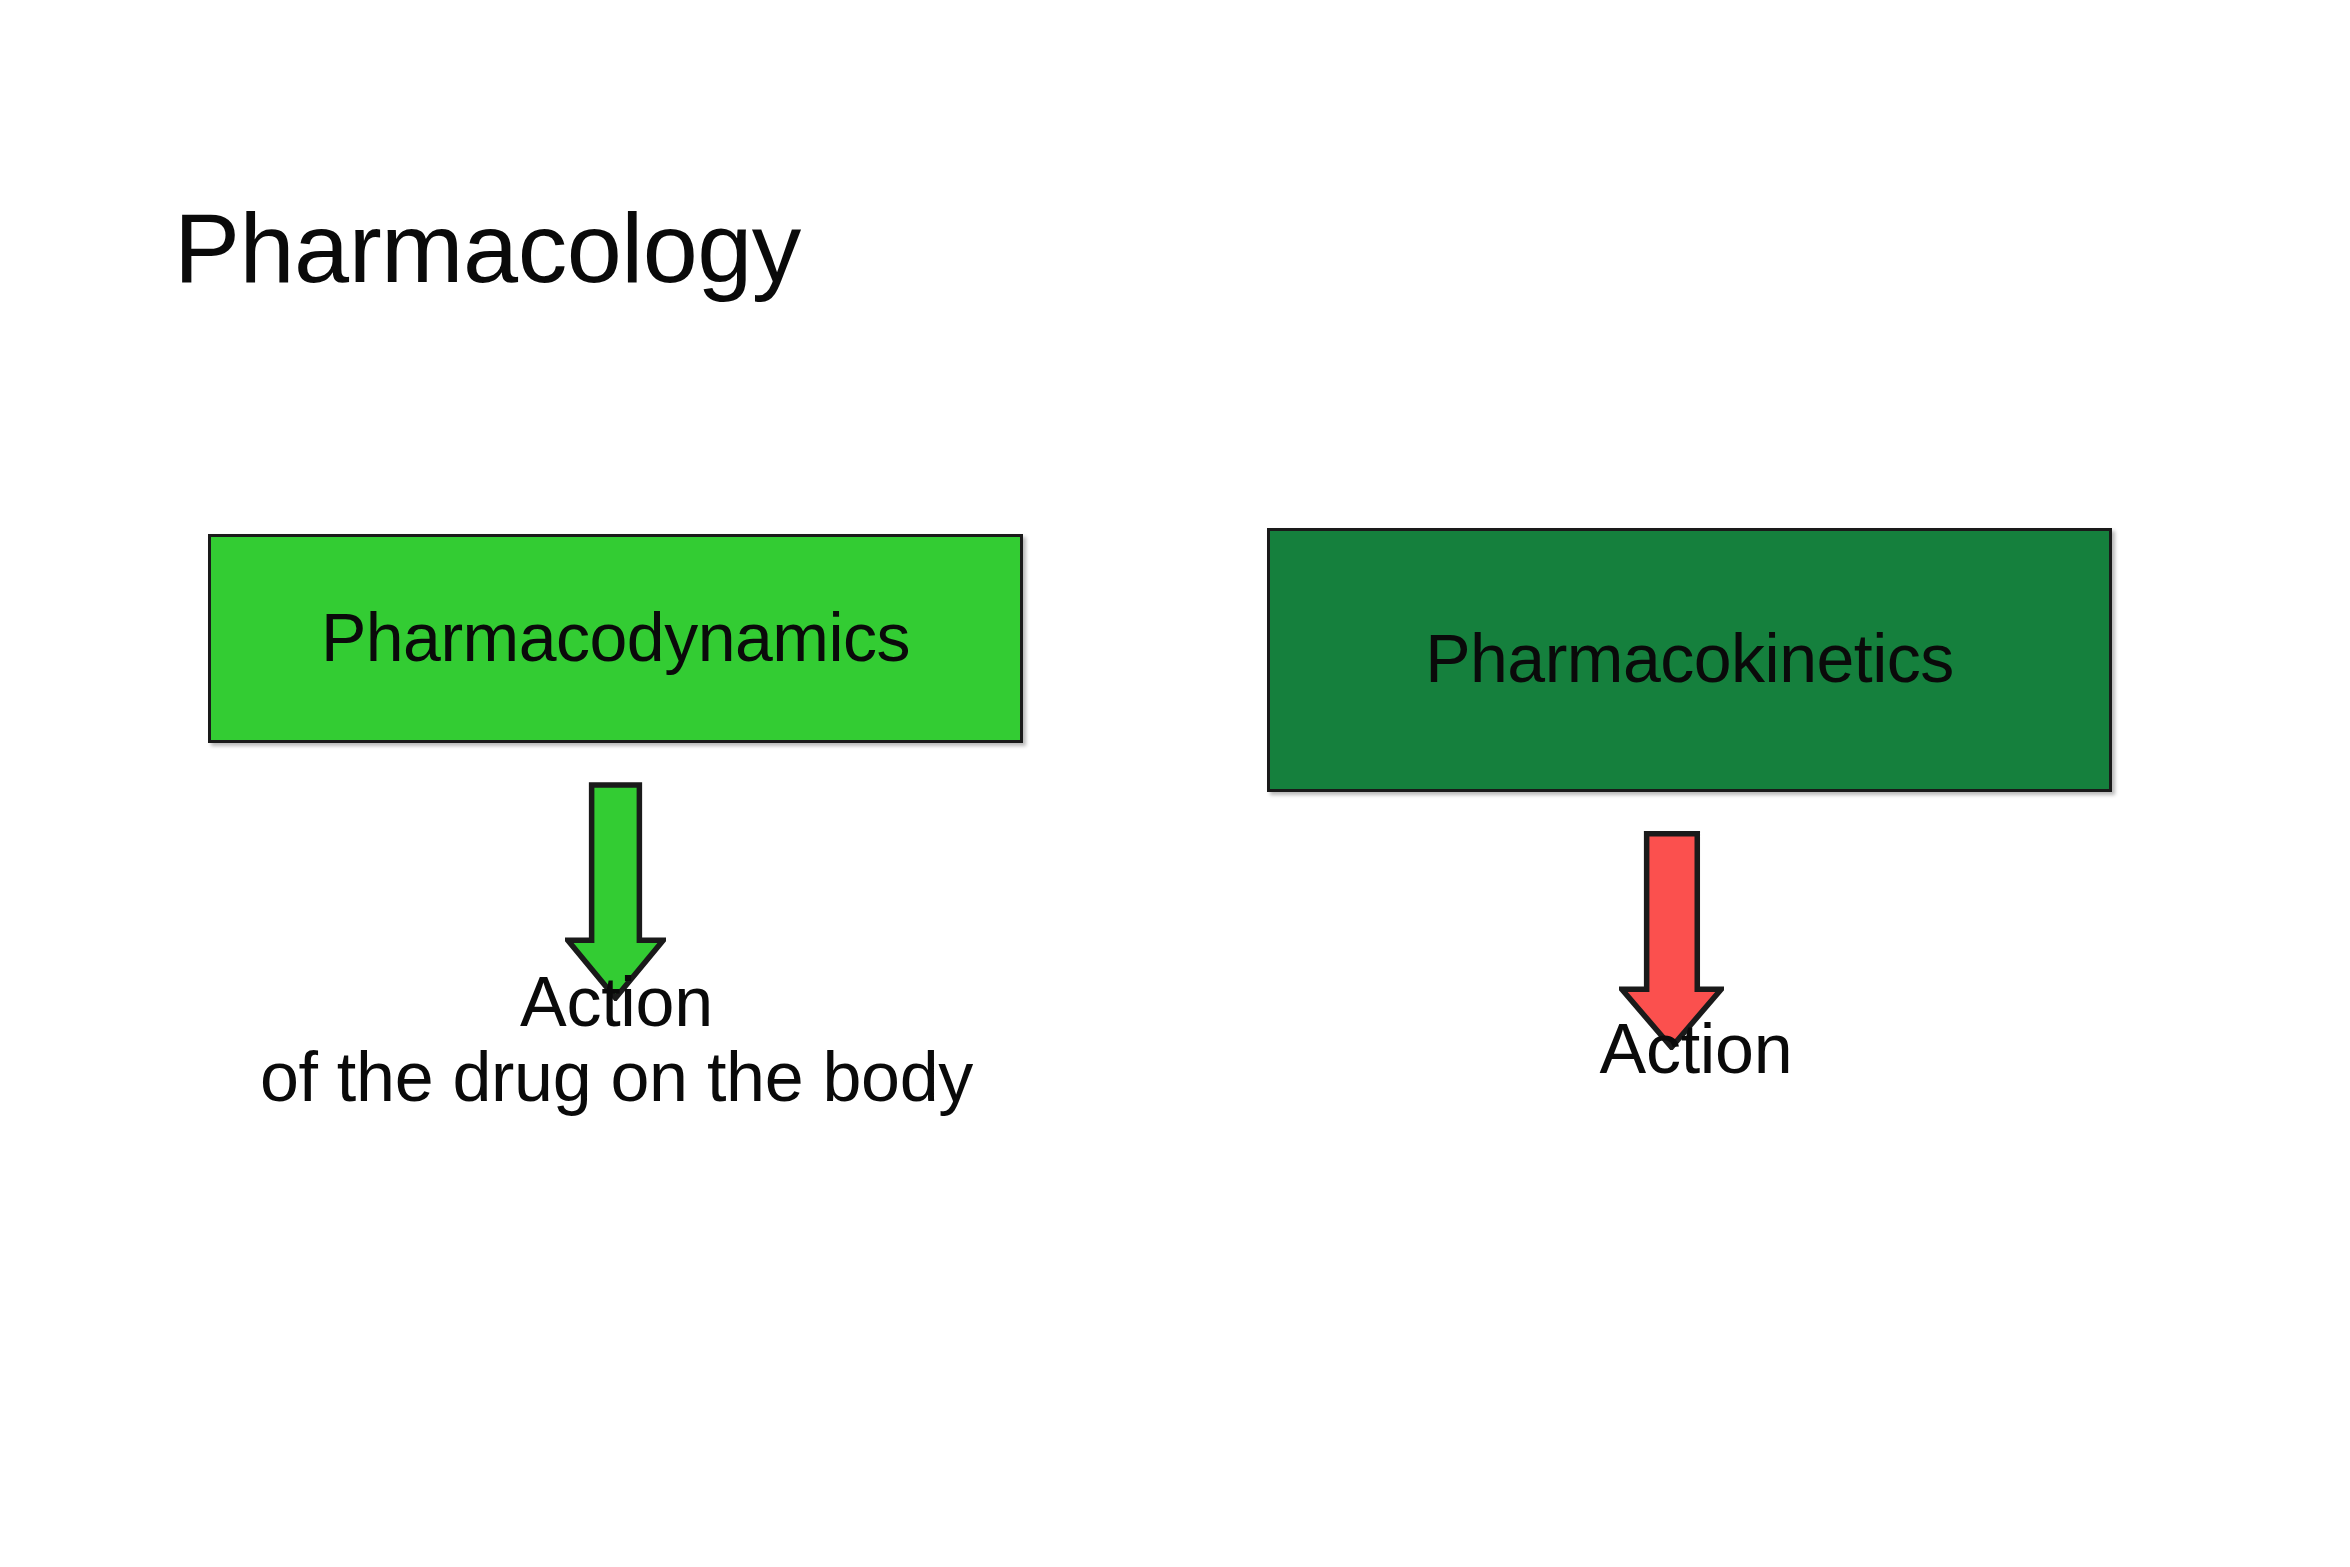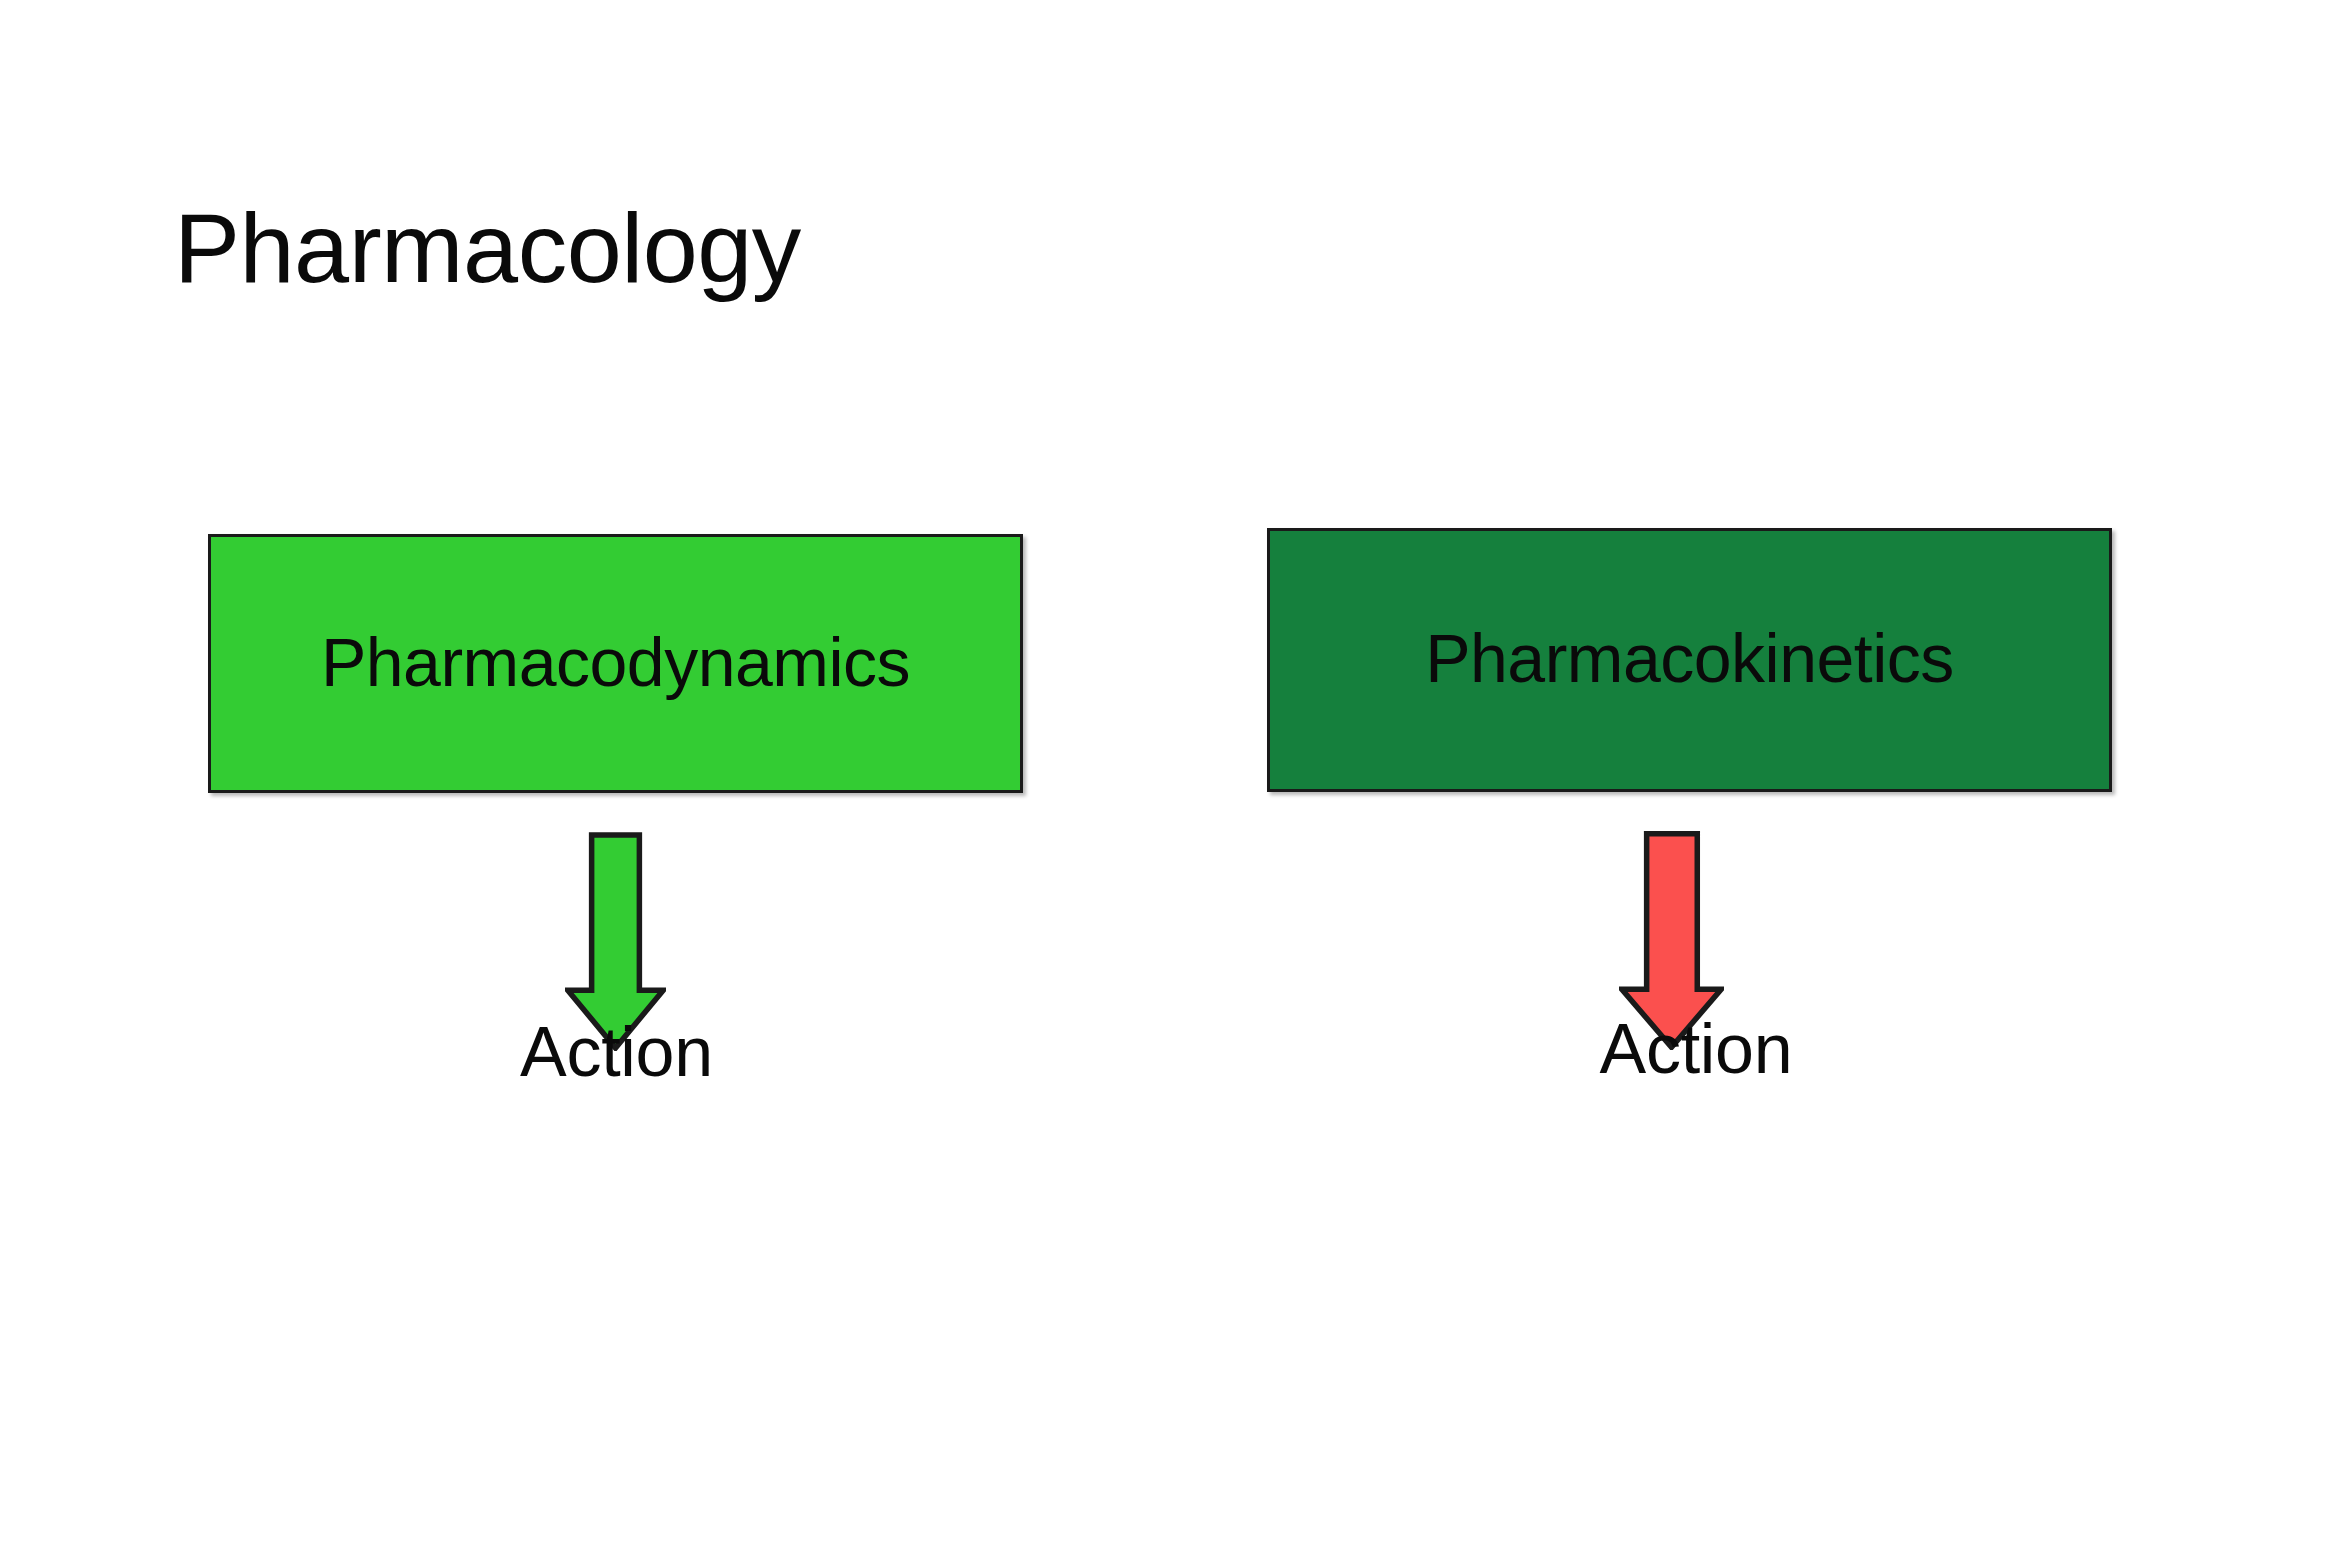--- a/index.html
+++ b/index.html
@@ -48,21 +48,21 @@
     box-sizing: border-box;
     border: 3.7px solid #1a1a1a;
     display: flex;
     align-items: center;
     justify-content: center;
     box-shadow: 2.8px 2.8px 3.7px rgba(0,0,0,0.28);
   }
   #box-pharmacodynamics {
     margin-top: 20px;
     width: 815px;
-    height: 259px;
+    height: 209px;
     background: #33cc33;
   }
   #box-pharmacokinetics {
     margin-top: 13.8px;
     width: 845px;
     height: 264px;
     background: #fb504e;
   }
   .concept-box-label {
     font-size: 68px;
@@ -117,20 +117,21 @@
     </div>
 
     <div class="arrow-wrap">
       <svg class="arrow-svg" id="arrow-pharmacodynamics" width="101" height="219" viewBox="0 0 110 238">
         <polygon points="29,3 81,3 81,172 107,172 55,235 3,172 29,172" fill="#33cc33" stroke="#1a1a1a" stroke-width="6" stroke-linejoin="miter"></polygon>
       </svg>
     </div>
 
     <div class="caption" id="caption-pharmacodynamics">
       <span class="caption-line">Action</span>
+      <span class="caption-line">of the drug on the body</span>
     </div>
   </div>
 
   <div class="branch" id="branch-pharmacokinetics">
 
     <div class="concept-box" id="box-pharmacokinetics" style="background: #15803d; border-color: rgb(26, 26, 26);">
       <span class="concept-box-label">Pharmacokinetics</span>
     </div>
 
     <div class="arrow-wrap">

